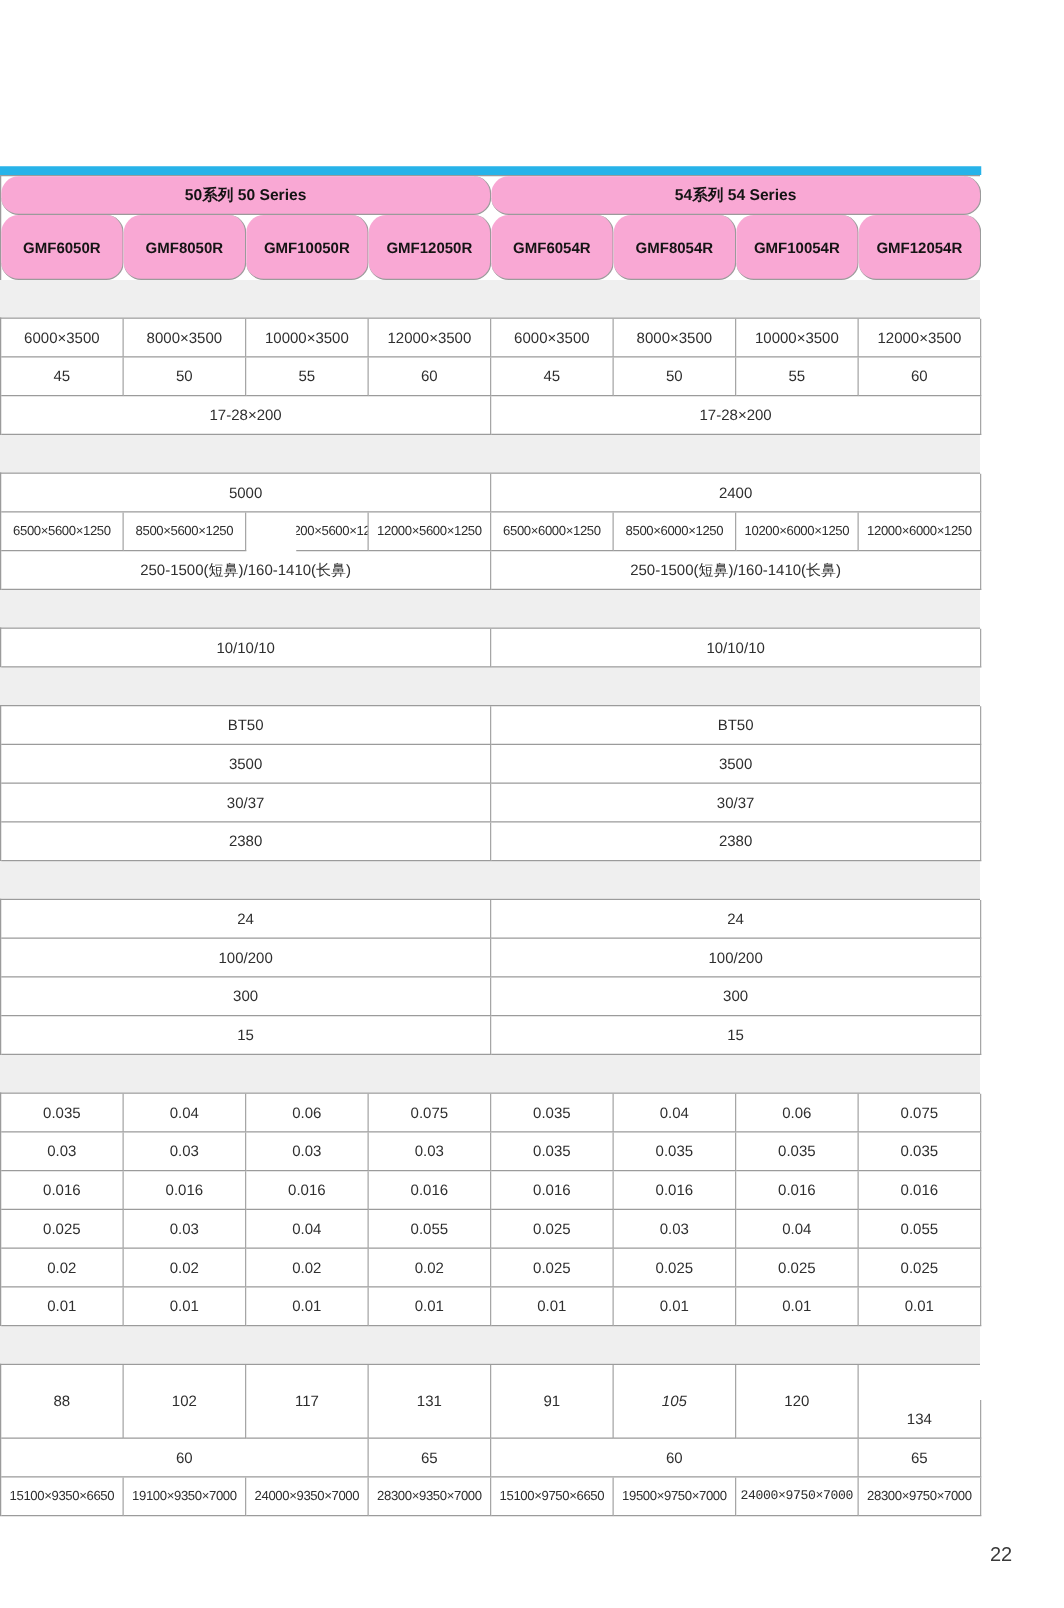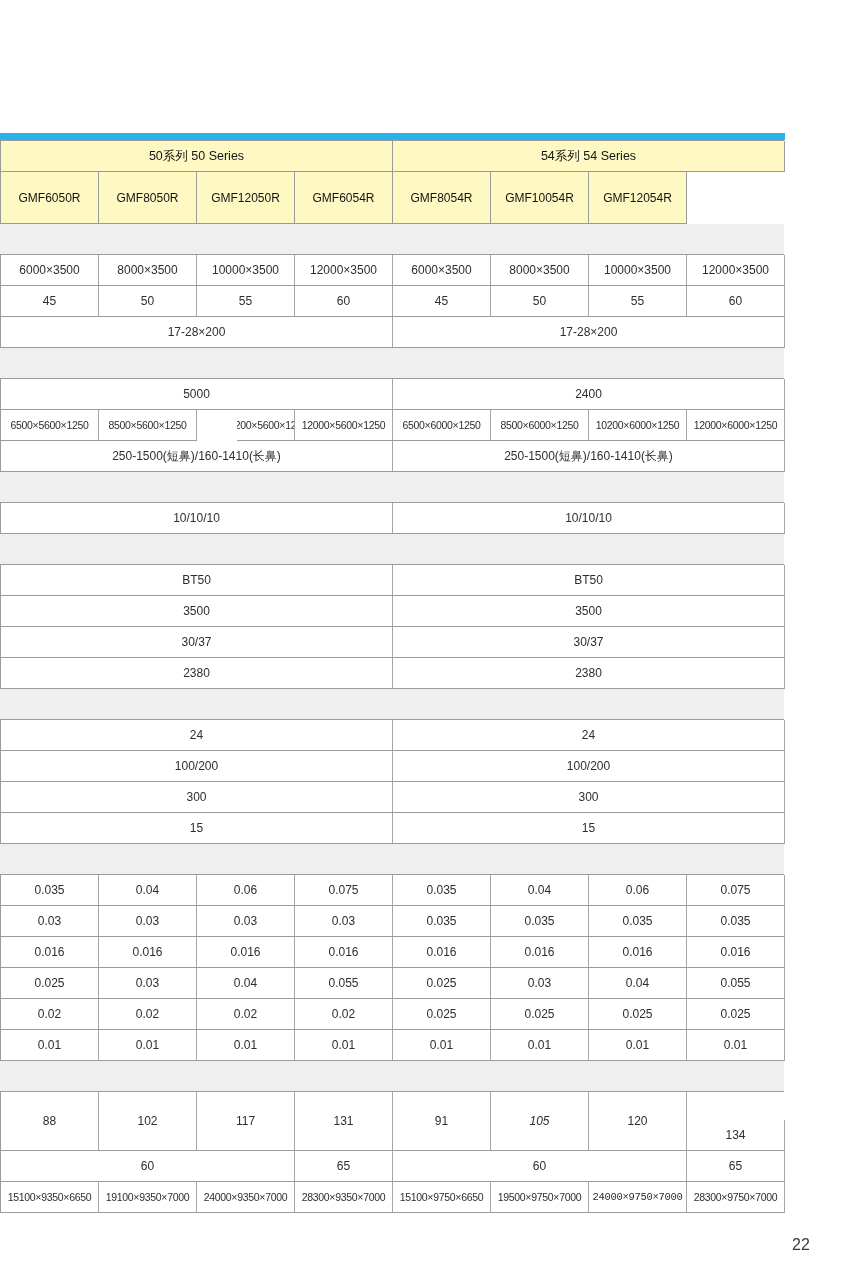--- a/index.html
+++ b/index.html
@@ -50,24 +50,25 @@
     text-align: center;
     white-space: nowrap;
     overflow: hidden;
     box-sizing: border-box;
   }
   .cell.small {
     font-size: 10.5px;
     letter-spacing: -0.3px;
   }
   .header .cell {
-    background: #fef9c3;
-    font-weight: normal;
+    background: #f9a8d4;
+    font-weight: bold;
     color: #141414;
     border-right-color: #9b9b9b;
+    border-radius: 14px;
   }
   .series-cell { min-height: 31px; font-size: 12.5px; }
   .model-cell  { min-height: 52px; }
   .band {
     width: 784px;
     height: 30px;
     background: #EFEFEF;
     box-sizing: border-box;
   }
   .page-number {
@@ -86,20 +87,21 @@
   <div class="topbar"></div>
 
   <div class="table-wrap">
 
     <div class="section header">
       <div class="cell series-cell" style="grid-column: span 4">50系列 50 Series</div>
       <div class="cell series-cell" style="grid-column: span 4">54系列 54 Series</div>
 
       <div class="cell model-cell">GMF6050R</div>
       <div class="cell model-cell">GMF8050R</div>
+      <div class="cell model-cell">GMF10050R</div>
       <div class="cell model-cell">GMF12050R</div>
       <div class="cell model-cell">GMF6054R</div>
       <div class="cell model-cell">GMF8054R</div>
       <div class="cell model-cell">GMF10054R</div>
       <div class="cell model-cell">GMF12054R</div>
     </div>
 
     <div id="table-body">
         <div class="band"></div>
         <div class="section">

